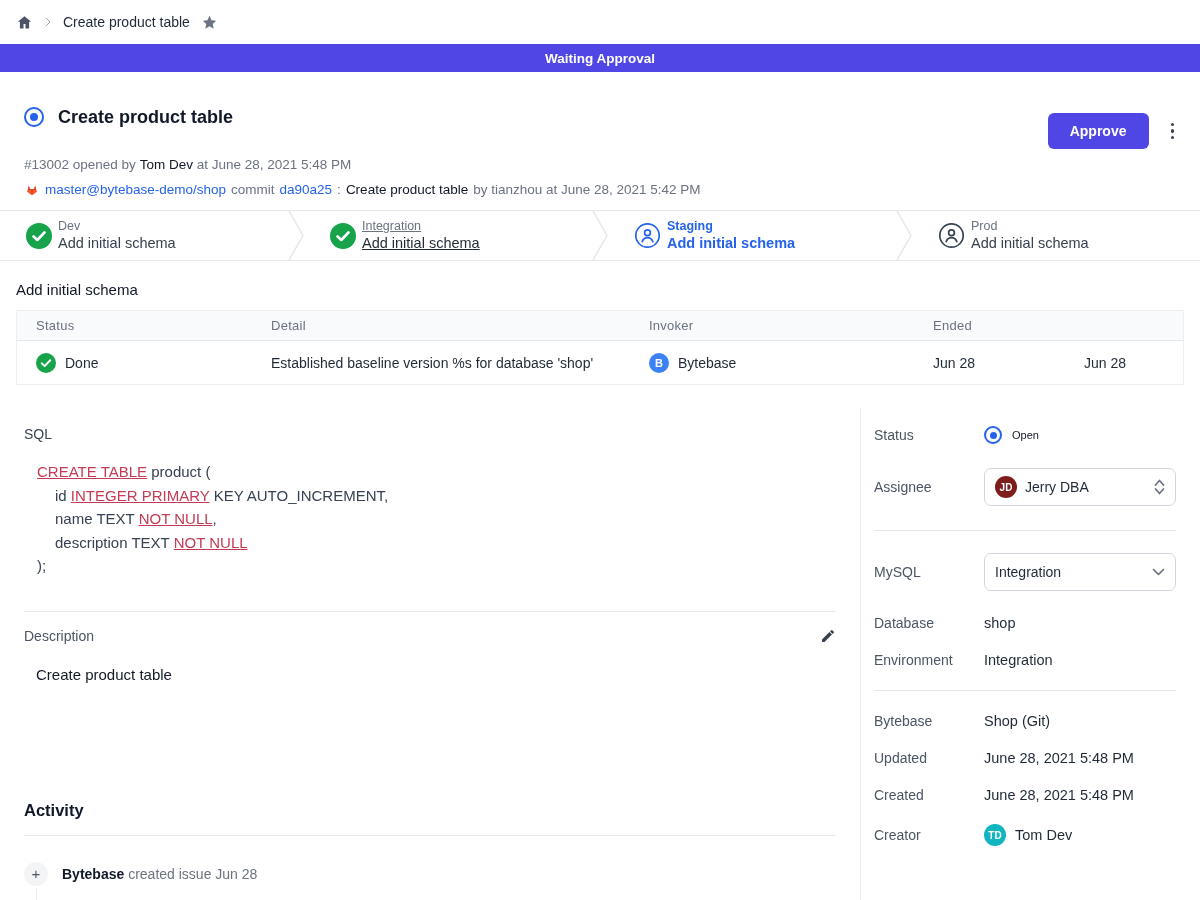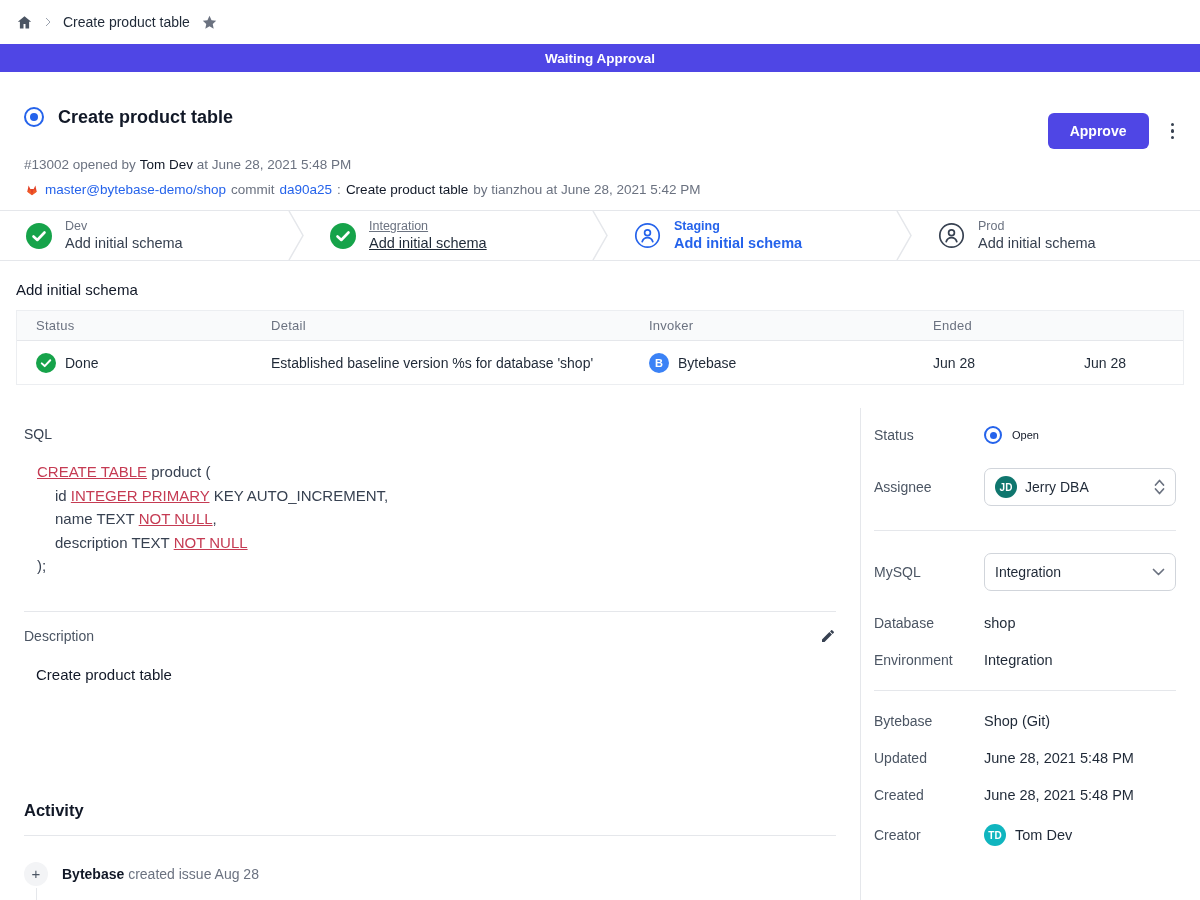--- a/index.html
+++ b/index.html
@@ -27,21 +27,21 @@
   .dots i { width:3.5px; height:3.5px; border-radius:50%; background:#374151; display:block; }
   .meta-line { margin-top:8px; font-size:13.5px; color:#6b7280; }
   .meta-line .dark { color:#111827; font-weight:500; }
   .commit-line { margin-top:9px; font-size:13.5px; color:#6b7280; display:flex; align-items:center; gap:5px; }
   .commit-line .lnk { color:#2563eb; text-decoration:none; }
   .commit-line .msg { color:#111827; font-weight:500; }
   .icon-gitlab { width:16px; height:16px; }
 
   
   .pipeline { display:flex; border-top:1px solid #e5e7eb; border-bottom:1px solid #e5e7eb; height:51px; }
-  .stage { flex:1; display:flex; align-items:center; gap:13px; padding-left:26px; cursor:pointer; }
+  .stage { flex:1; display:flex; align-items:center; gap:6px; padding-left:26px; cursor:pointer; }
   .stage-sep { width:16px; height:100%; flex:none; }
   .stage-texts { display:flex; flex-direction:column; line-height:1.28; }
   .stage-env { font-size:12.5px; color:#6b7280; }
   .stage-task { font-size:14.5px; color:#374151; }
   .stage.underlined .stage-env,
   .stage.underlined .stage-task { text-decoration:underline; }
   .stage.underlined .stage-task { color:#1f2937; }
   .stage.active .stage-env, .stage.active .stage-task { color:#2563eb; font-weight:700; text-decoration:none; }
   .check-circle { width:26px; height:26px; flex:none; }
   .person-ico { width:27px; height:27px; flex:none; }
@@ -257,38 +257,38 @@
         </svg>
     </div>
     <div class="desc-content">Create product table</div>
 
     <div class="activity-heading">Activity</div>
     <hr class="activity-divider">
     <div class="timeline-item">
       <span class="plus-circle">+</span>
       <span class="timeline-text">
         <span class="actor">Bytebase</span>
-        <span>created issue Aug 28</span>
+        <span>created issue Jun 28</span>
       </span>
     </div>
     <div class="timeline-tail"></div>
   </div>
 
   <div class="sidebar">
     <div class="side-row" style="margin-bottom:24px">
       <span class="side-label">Status</span>
       <span class="status-open">
         <span class="radio-sm"></span>
         <span class="txt">Open</span>
       </span>
     </div>
     <div class="side-row" style="margin-bottom:24px">
       <span class="side-label">Assignee</span>
       <div class="select-box">
-        <span class="avatar jd" style="background:#0f766e">JD</span>
+        <span class="avatar jd" style="background:#7f1d1d">JD</span>
         <span class="sel-text">Jerry DBA</span>
         <svg class="sel-caret" width="11" height="16" viewBox="0 0 11 16">
             <polyline points="1.5,6 5.5,1.5 9.5,6" fill="none" stroke="#6b7280" stroke-width="1.7" stroke-linecap="round" stroke-linejoin="round"></polyline>
             <polyline points="1.5,10 5.5,14.5 9.5,10" fill="none" stroke="#6b7280" stroke-width="1.7" stroke-linecap="round" stroke-linejoin="round"></polyline>
           </svg>
       </div>
     </div>
     <hr class="side-divider">
     <div class="side-row" style="margin-bottom:24px">
       <span class="side-label">MySQL</span>

